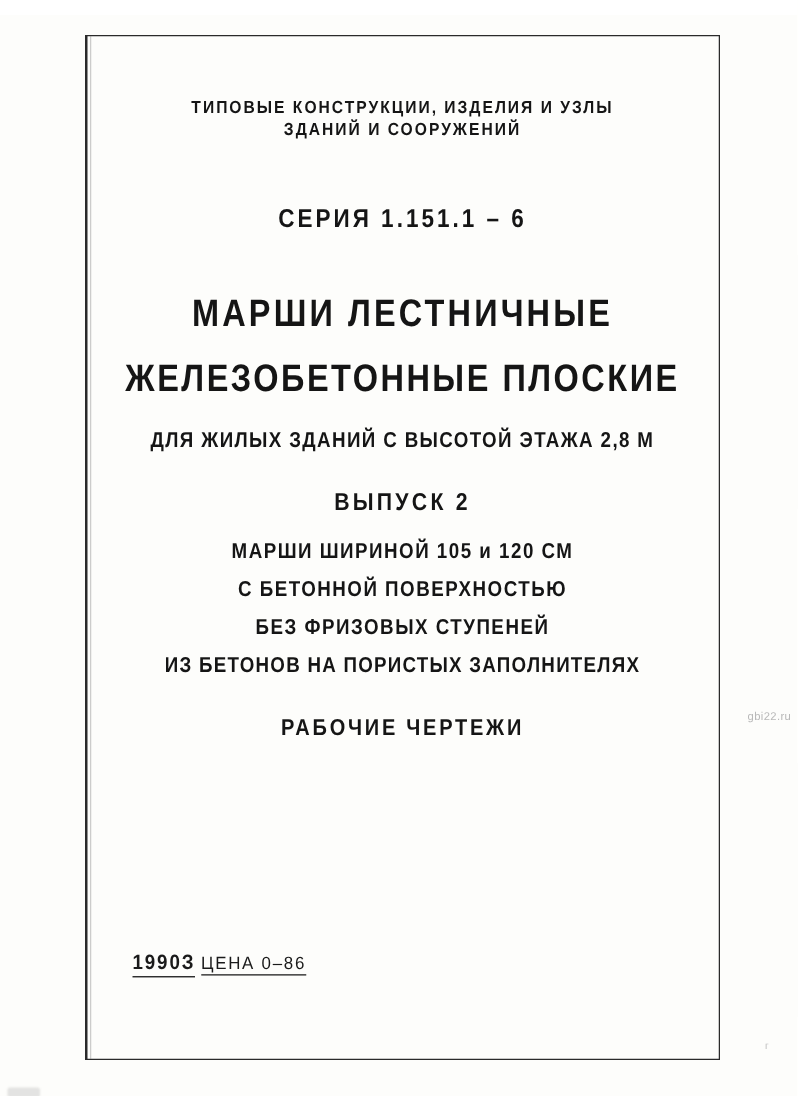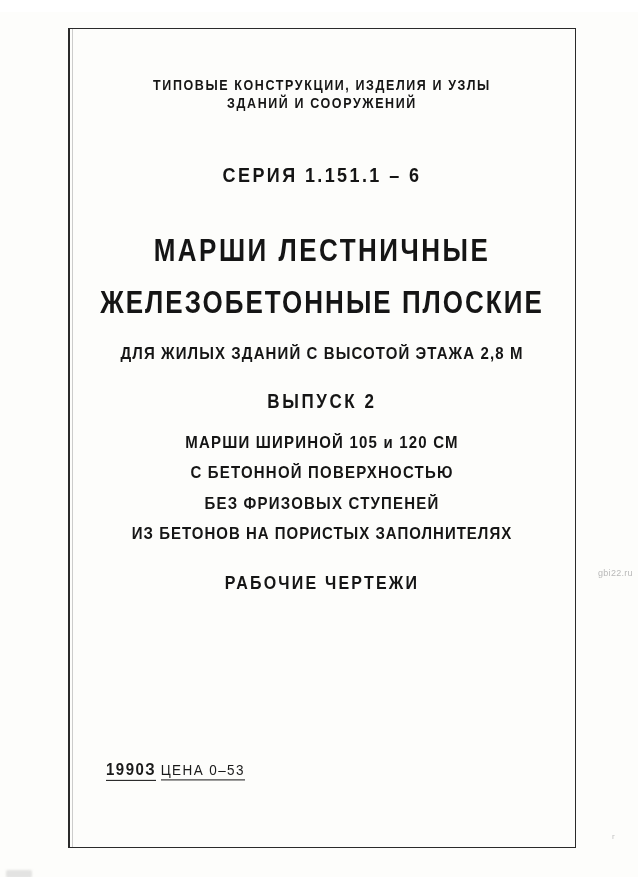--- a/index.html
+++ b/index.html
@@ -259,21 +259,21 @@
 
     <div class="ln spec-1">МАРШИ ШИРИНОЙ 105 и 120 СМ</div>
     <div class="ln spec-2">С БЕТОННОЙ ПОВЕРХНОСТЬЮ</div>
     <div class="ln spec-3">БЕЗ  ФРИЗОВЫХ СТУПЕНЕЙ</div>
     <div class="ln spec-4">ИЗ БЕТОНОВ НА ПОРИСТЫХ  ЗАПОЛНИТЕЛЯХ</div>
 
     <div class="ln drawings">РАБОЧИЕ ЧЕРТЕЖИ</div>
 
     <div class="stamp">
       <div class="stamp-year">1990З</div>
-      <div class="stamp-price">ЦЕНА  0–53</div>
+      <div class="stamp-price">ЦЕНА  0–86</div>
     </div>
 
   </div>
 
   <div class="watermark">gbi22.ru</div>
   <div class="corner-mark">г</div>
   <div class="smudge"></div>
 
 </div>
 

